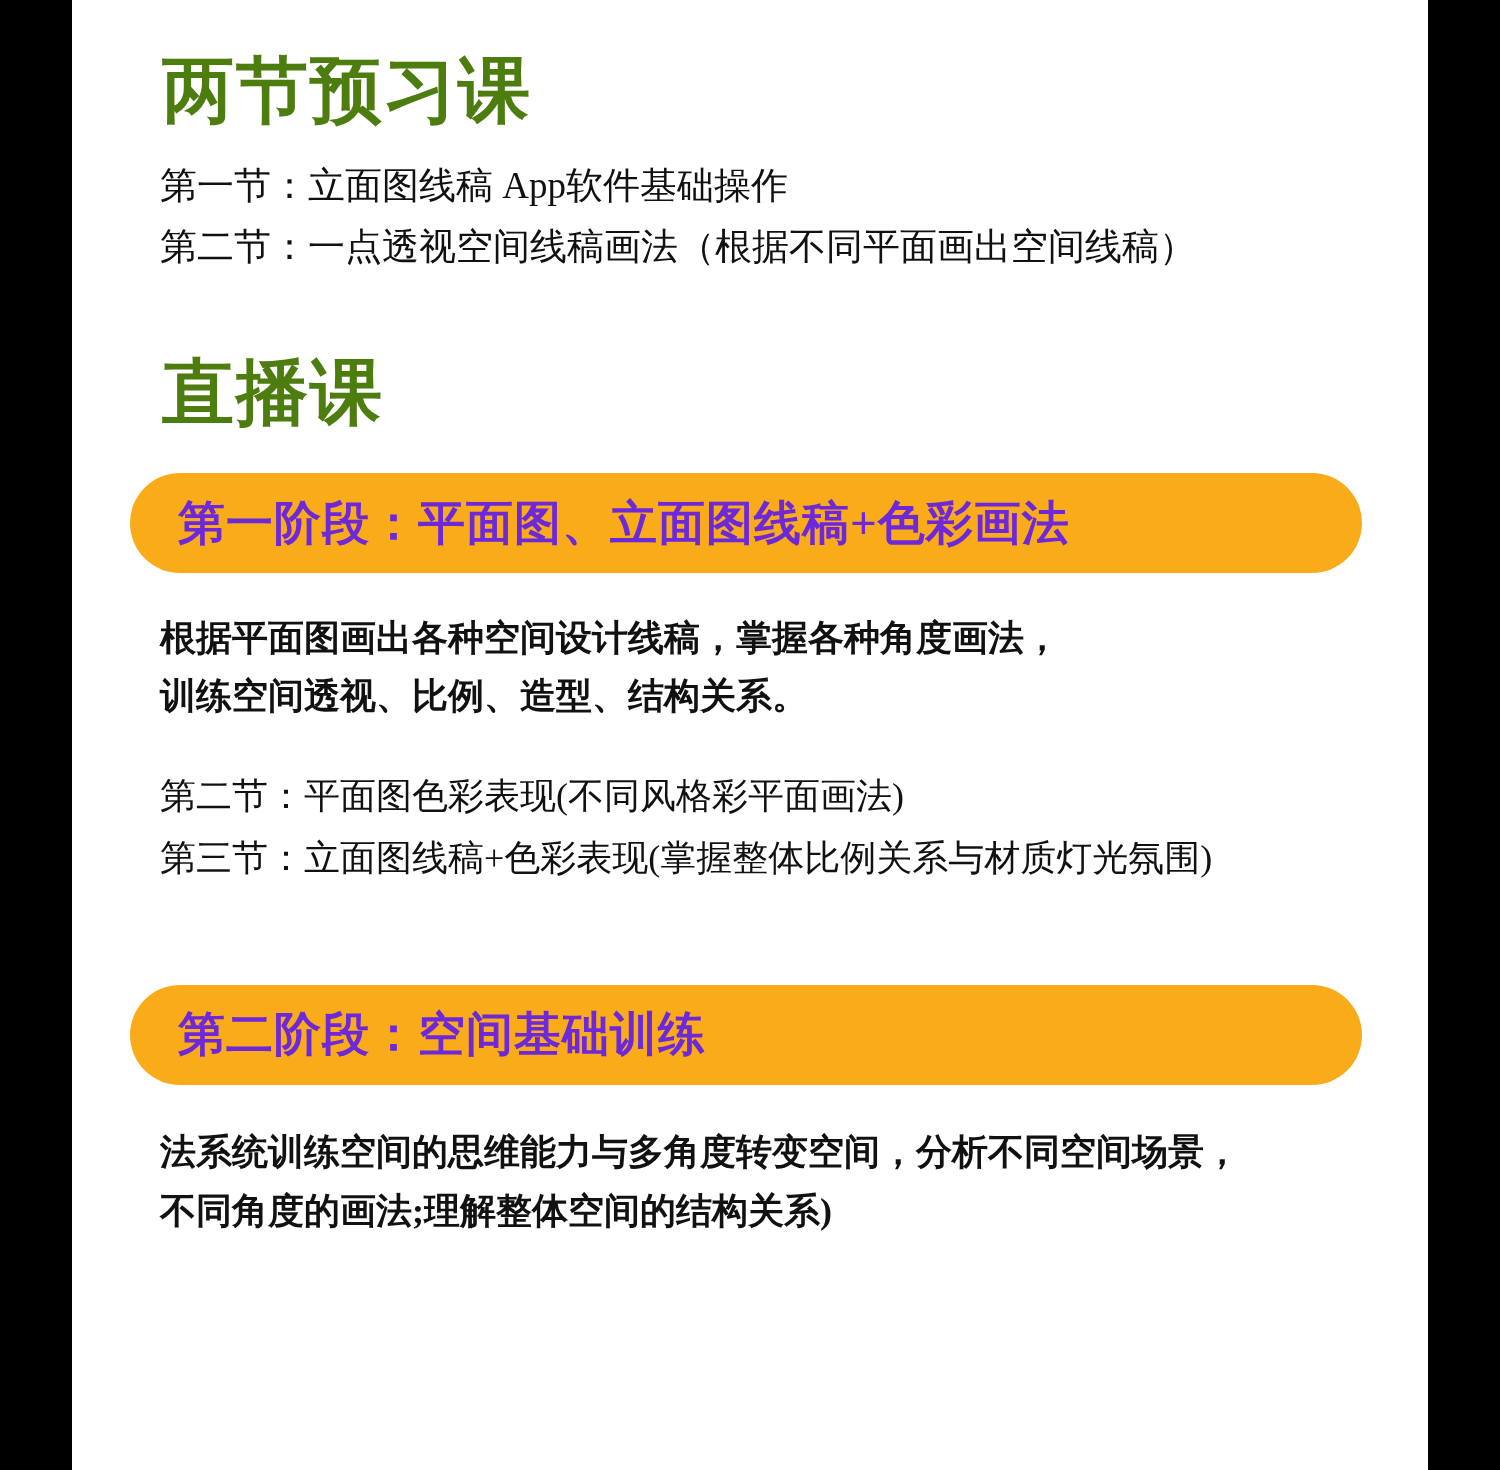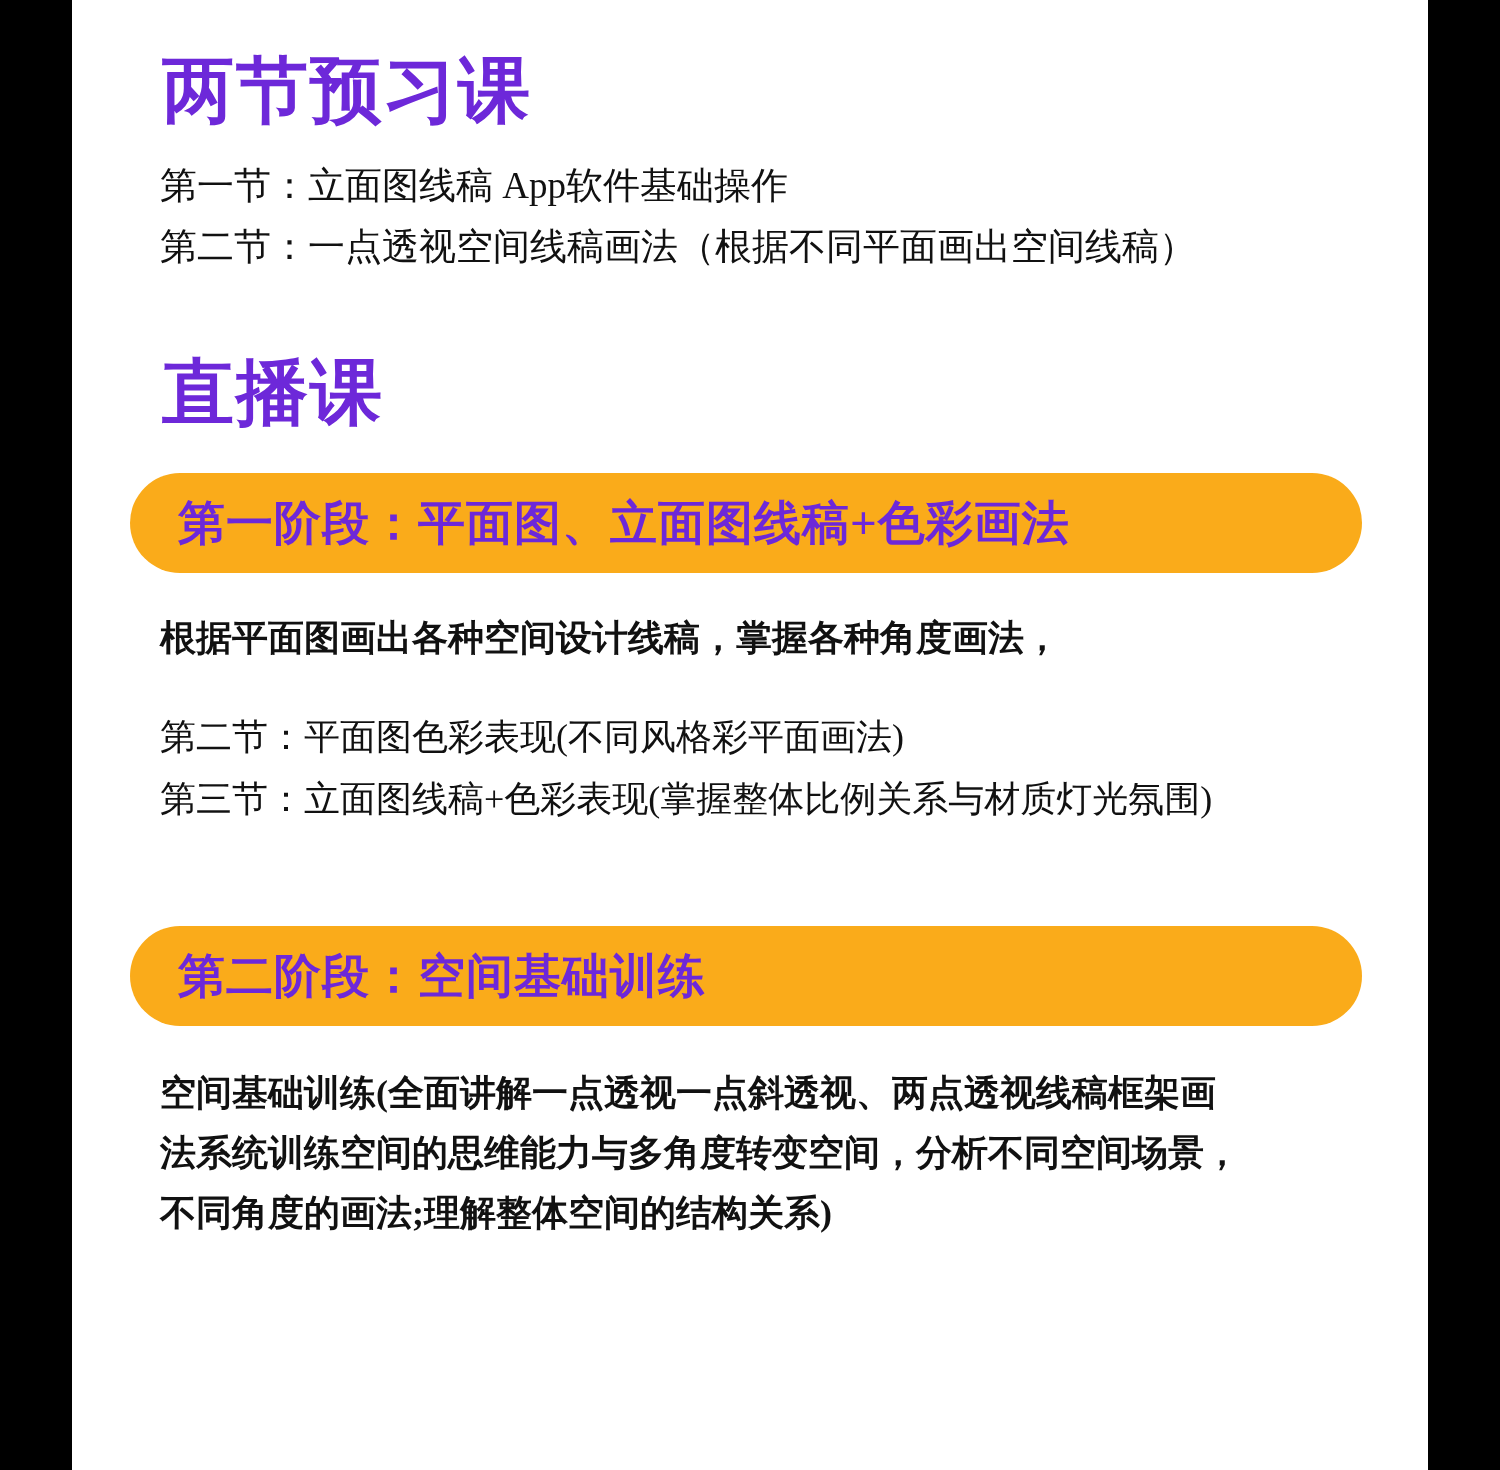--- a/index.html
+++ b/index.html
@@ -20,21 +20,21 @@
     height: 1470px;
     background: #ffffff;
     overflow: hidden;
   }
   .inner {
     padding: 55px 0 0 0;
   }
 
   
   .big-heading {
-    color: #6d28d9;
+    color: #4d7c0f;
     font-weight: bold;
     font-size: 72px;
     line-height: 1.0;
     letter-spacing: 2px;
     margin: 0 0 0 90px;
     font-family: "Liberation Serif", "DejaVu Serif", serif;
   }
   .heading-live {
     margin-top: 80px;
   }
@@ -112,31 +112,31 @@
     </div>
 
     <h1 class="big-heading heading-live">直播课</h1>
 
     <div class="stage-pill">
       <span class="stage-text">第一阶段：平面图、立面图线稿+色彩画法</span>
     </div>
 
     <div class="desc">
       <div class="dline">根据平面图画出各种空间设计线稿，掌握各种角度画法，</div>
+      <div class="dline">训练空间透视、比例、造型、结构关系。</div>
     </div>
 
     <div class="sub-list">
       <div class="lesson-line">第二节：平面图色彩表现(不同风格彩平面画法)</div>
       <div class="lesson-line">第三节：立面图线稿+色彩表现(掌握整体比例关系与材质灯光氛围)</div>
     </div>
 
     <div class="stage-pill stage2-pill">
       <span class="stage-text">第二阶段：空间基础训练</span>
     </div>
 
     <div class="desc2">
-      <div class="dline">空间基础训练(全面讲解一点透视一点斜透视、两点透视线稿框架画</div>
       <div class="dline">法系统训练空间的思维能力与多角度转变空间，分析不同空间场景，</div>
       <div class="dline">不同角度的画法;理解整体空间的结构关系)</div>
     </div>
 
   </div>
 </div>
 
 </body></html>

